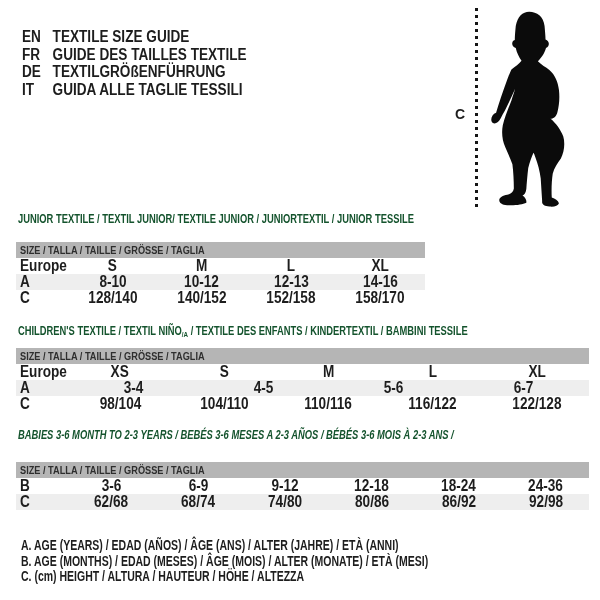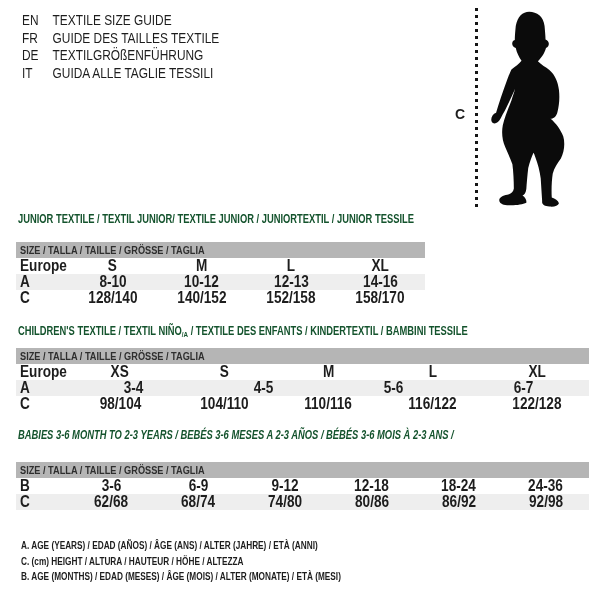--- a/index.html
+++ b/index.html
@@ -9,21 +9,21 @@
     -webkit-font-smoothing:antialiased;
   }
   
   .cx{display:inline-block;white-space:nowrap;transform:scaleX(.85);transform-origin:50% 50%;}
   .cx-l{transform-origin:0 50%;}
   .cx78{transform:scaleX(.78);}
   .cx75{transform:scaleX(.75);}
   .cx80{transform:scaleX(.80);}
 
   
-  .lang-block{position:absolute;left:22px;top:12px;font-size:14px;font-weight:400;}
+  .lang-block{position:absolute;left:22px;top:28px;font-size:16px;font-weight:700;}
   .lang-row{height:17.5px;line-height:17.5px;white-space:nowrap;}
   .lang-code{display:inline-block;width:36px;}
 
   
   .dash-line{
     position:absolute;left:475px;top:8px;width:3px;height:199px;
     background:repeating-linear-gradient(to bottom,#151515 0,#151515 3px,transparent 3px,transparent 7px);
   }
   .c-label{position:absolute;left:450px;top:106px;width:20px;text-align:center;
     font-size:14px;font-weight:700;}
@@ -34,21 +34,21 @@
   .size-table{position:absolute;left:16px;}
   .band{height:16px;line-height:16px;background:#b5b5b5;padding-left:4px;
     font-size:11.5px;font-weight:700;color:#2e2e2e;white-space:nowrap;}
   .trow{display:flex;height:16px;line-height:16px;font-size:16px;font-weight:700;}
   .trow.stripe{background:#eeeeee;}
   .tlabel{width:52px;box-sizing:border-box;padding-left:4px;text-align:left;}
   .tcell{flex:1;text-align:center;}
   .sub{font-size:8px;position:relative;top:2px;}
 
   
-  .footnotes{position:absolute;left:21px;top:538px;font-size:11px;font-weight:700;}
+  .footnotes{position:absolute;left:21px;top:538px;font-size:14px;font-weight:700;}
   .fn-line{height:15.5px;line-height:15.5px;white-space:nowrap;}
 </style>
 </head>
 <body>
 
 <div class="lang-block">
   <div class="lang-row"><span class="cx cx-l"><span class="lang-code">EN</span><span>TEXTILE SIZE GUIDE</span></span></div>
   <div class="lang-row"><span class="cx cx-l"><span class="lang-code">FR</span><span>GUIDE DES TAILLES TEXTILE</span></span></div>
   <div class="lang-row"><span class="cx cx-l"><span class="lang-code">DE</span><span>TEXTILGRÖßENFÜHRUNG</span></span></div>
   <div class="lang-row"><span class="cx cx-l"><span class="lang-code">IT</span><span>GUIDA ALLE TAGLIE TESSILI</span></span></div>
@@ -152,15 +152,15 @@
     <div class="tcell"><span class="cx">68/74</span></div>
     <div class="tcell"><span class="cx">74/80</span></div>
     <div class="tcell"><span class="cx">80/86</span></div>
     <div class="tcell"><span class="cx">86/92</span></div>
     <div class="tcell"><span class="cx">92/98</span></div>
   </div>
 </div>
 
 <div class="footnotes">
   <div class="fn-line"><span class="cx cx-l cx75">A. AGE (YEARS) / EDAD (AÑOS) / ÂGE (ANS) / ALTER (JAHRE) / ETÀ (ANNI)</span></div>
+  <div class="fn-line"><span class="cx cx-l cx75">B. AGE (MONTHS) / EDAD (MESES) / ÂGE (MOIS) / ALTER (MONATE) / ETÀ (MESI)</span></div>
   <div class="fn-line"><span class="cx cx-l cx75">C. (cm) HEIGHT / ALTURA / HAUTEUR / HÖHE / ALTEZZA</span></div>
-  <div class="fn-line"><span class="cx cx-l cx75">B. AGE (MONTHS) / EDAD (MESES) / ÂGE (MOIS) / ALTER (MONATE) / ETÀ (MESI)</span></div>
 </div>
 
 </body></html>

